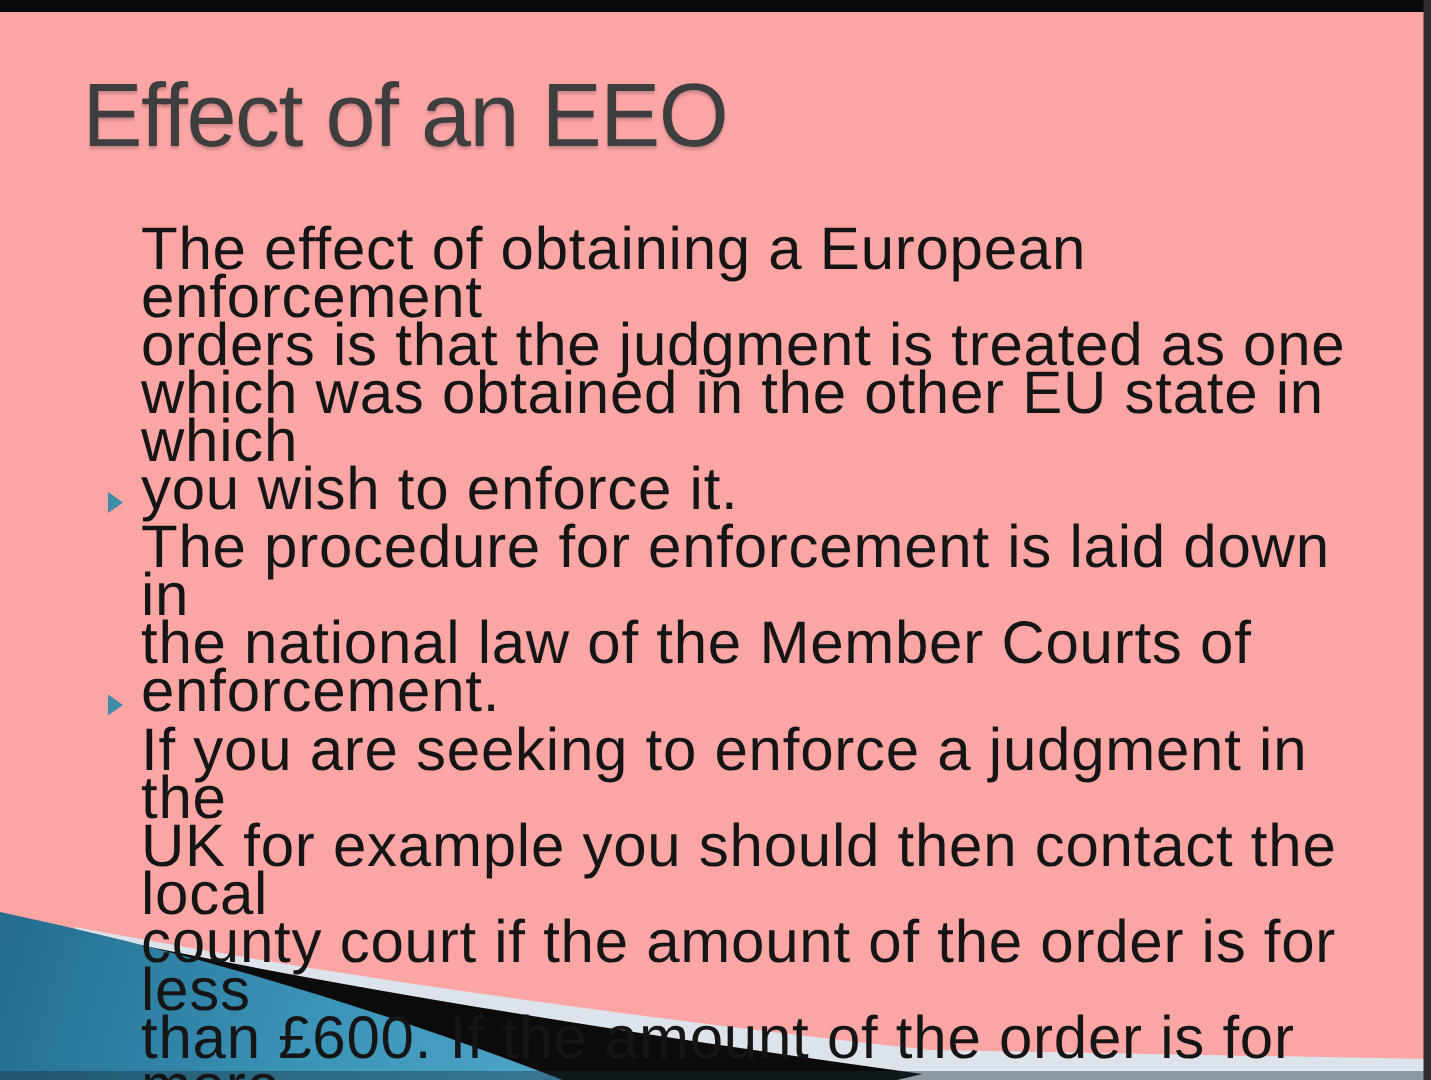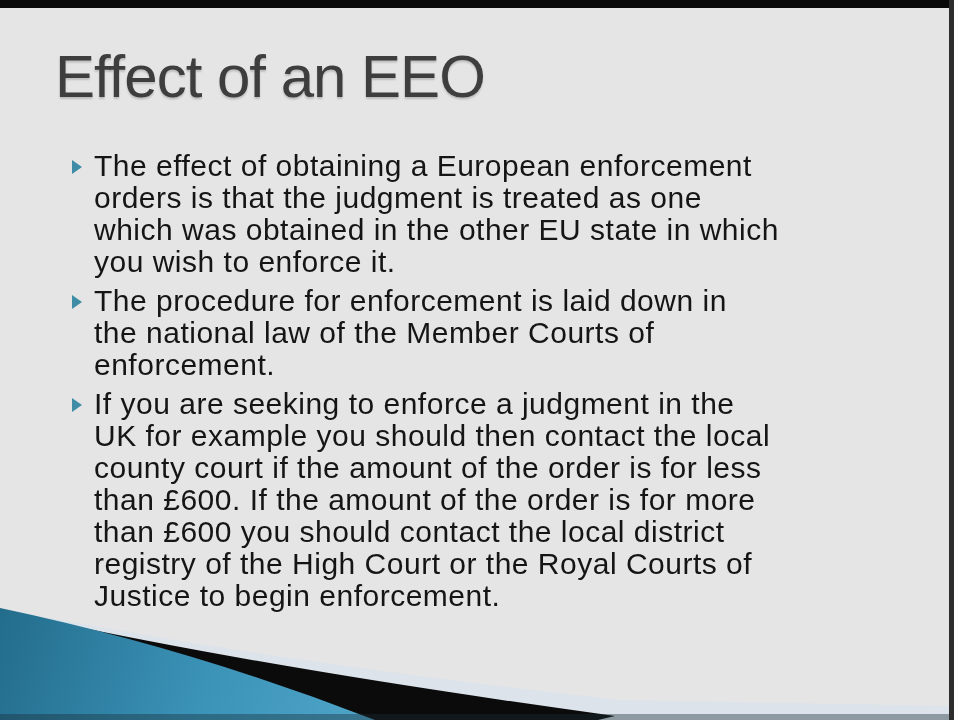--- a/index.html
+++ b/index.html
@@ -4,21 +4,21 @@
 <style>
   html, body {
     margin: 0;
     padding: 0;
     background: #222;
   }
   .slide {
     position: relative;
     width: 954px;
     height: 720px;
-    background: #e5e5e5;
+    background: #fca5a5;
     overflow: hidden;
     font-family: "Liberation Sans", "DejaVu Sans", sans-serif;
   }
   .top-bar {
     position: absolute;
     top: 0; left: 0;
     width: 100%;
     height: 8px;
     background: #0a0a0a;
     z-index: 6;
@@ -48,23 +48,23 @@
     left: 62px;
     top: 150px;
     width: 845px;
     margin: 0;
     padding: 0;
     list-style: none;
     z-index: 3;
   }
   .bullet-item {
     display: flex;
-    align-items: flex-start;
+    align-items: flex-end;
     margin: 0 0 7px 0;
-    font-size: 30px;
+    font-size: 40px;
     line-height: 32px;
     letter-spacing: 0.5px;
     color: #151515;
   }
   .bullet-arrow {
     flex: none;
     width: 0;
     height: 0;
     border-left: 10px solid #3e8ca6;
     border-top: 7px solid transparent;

